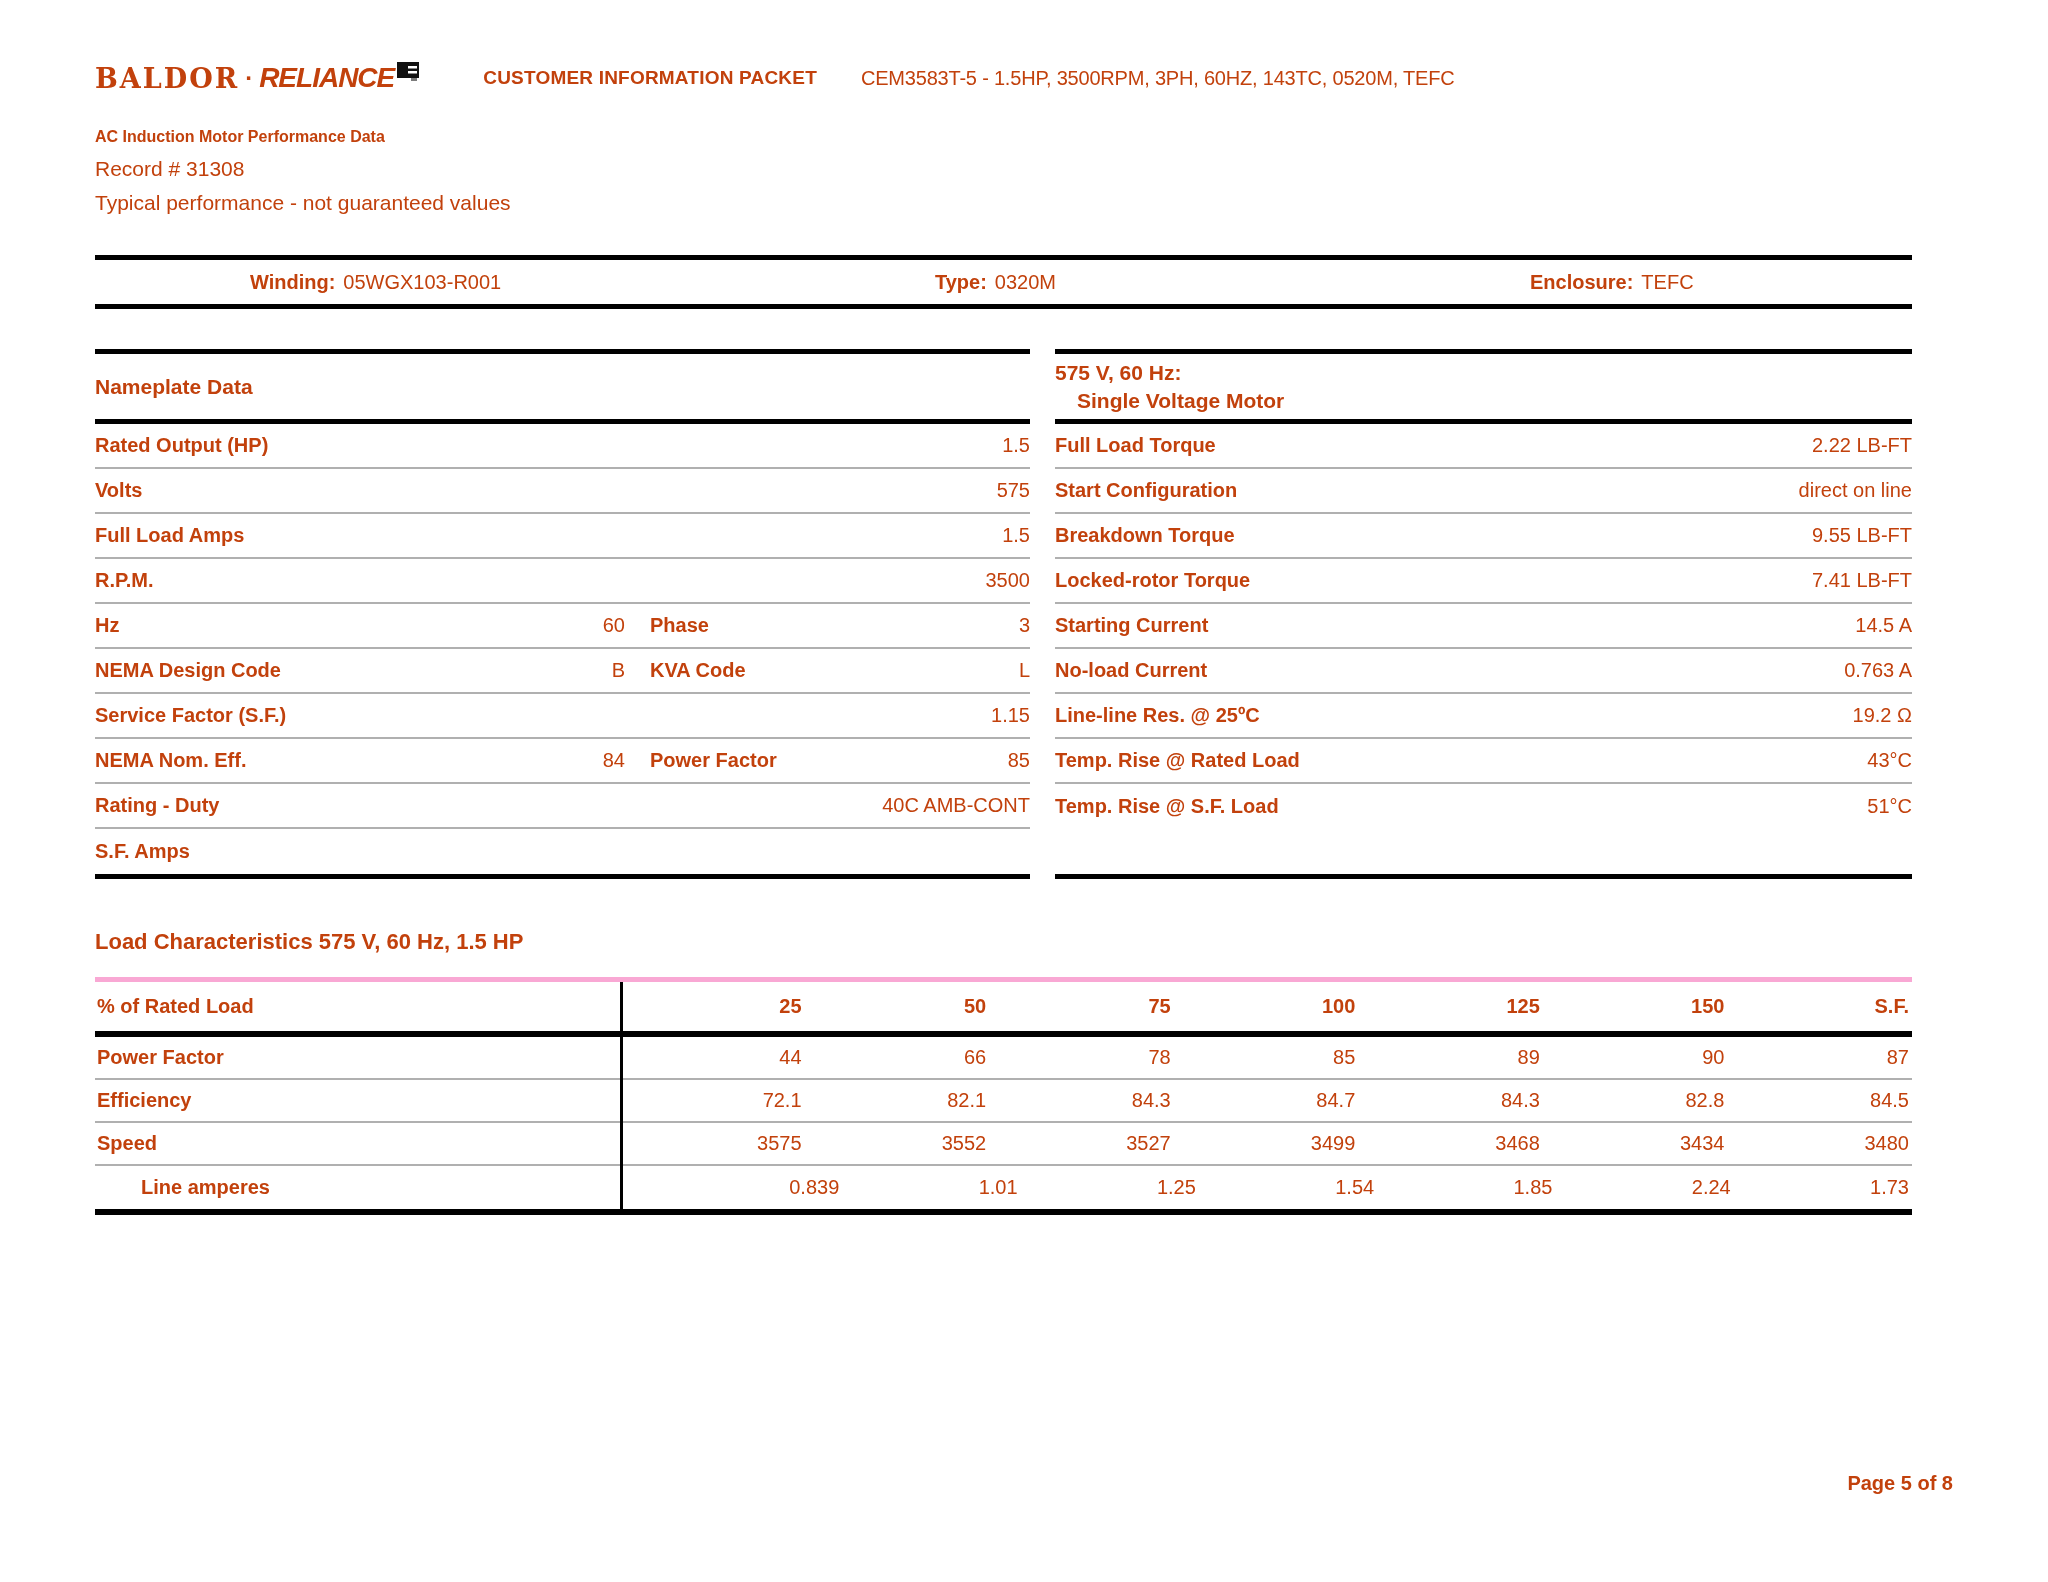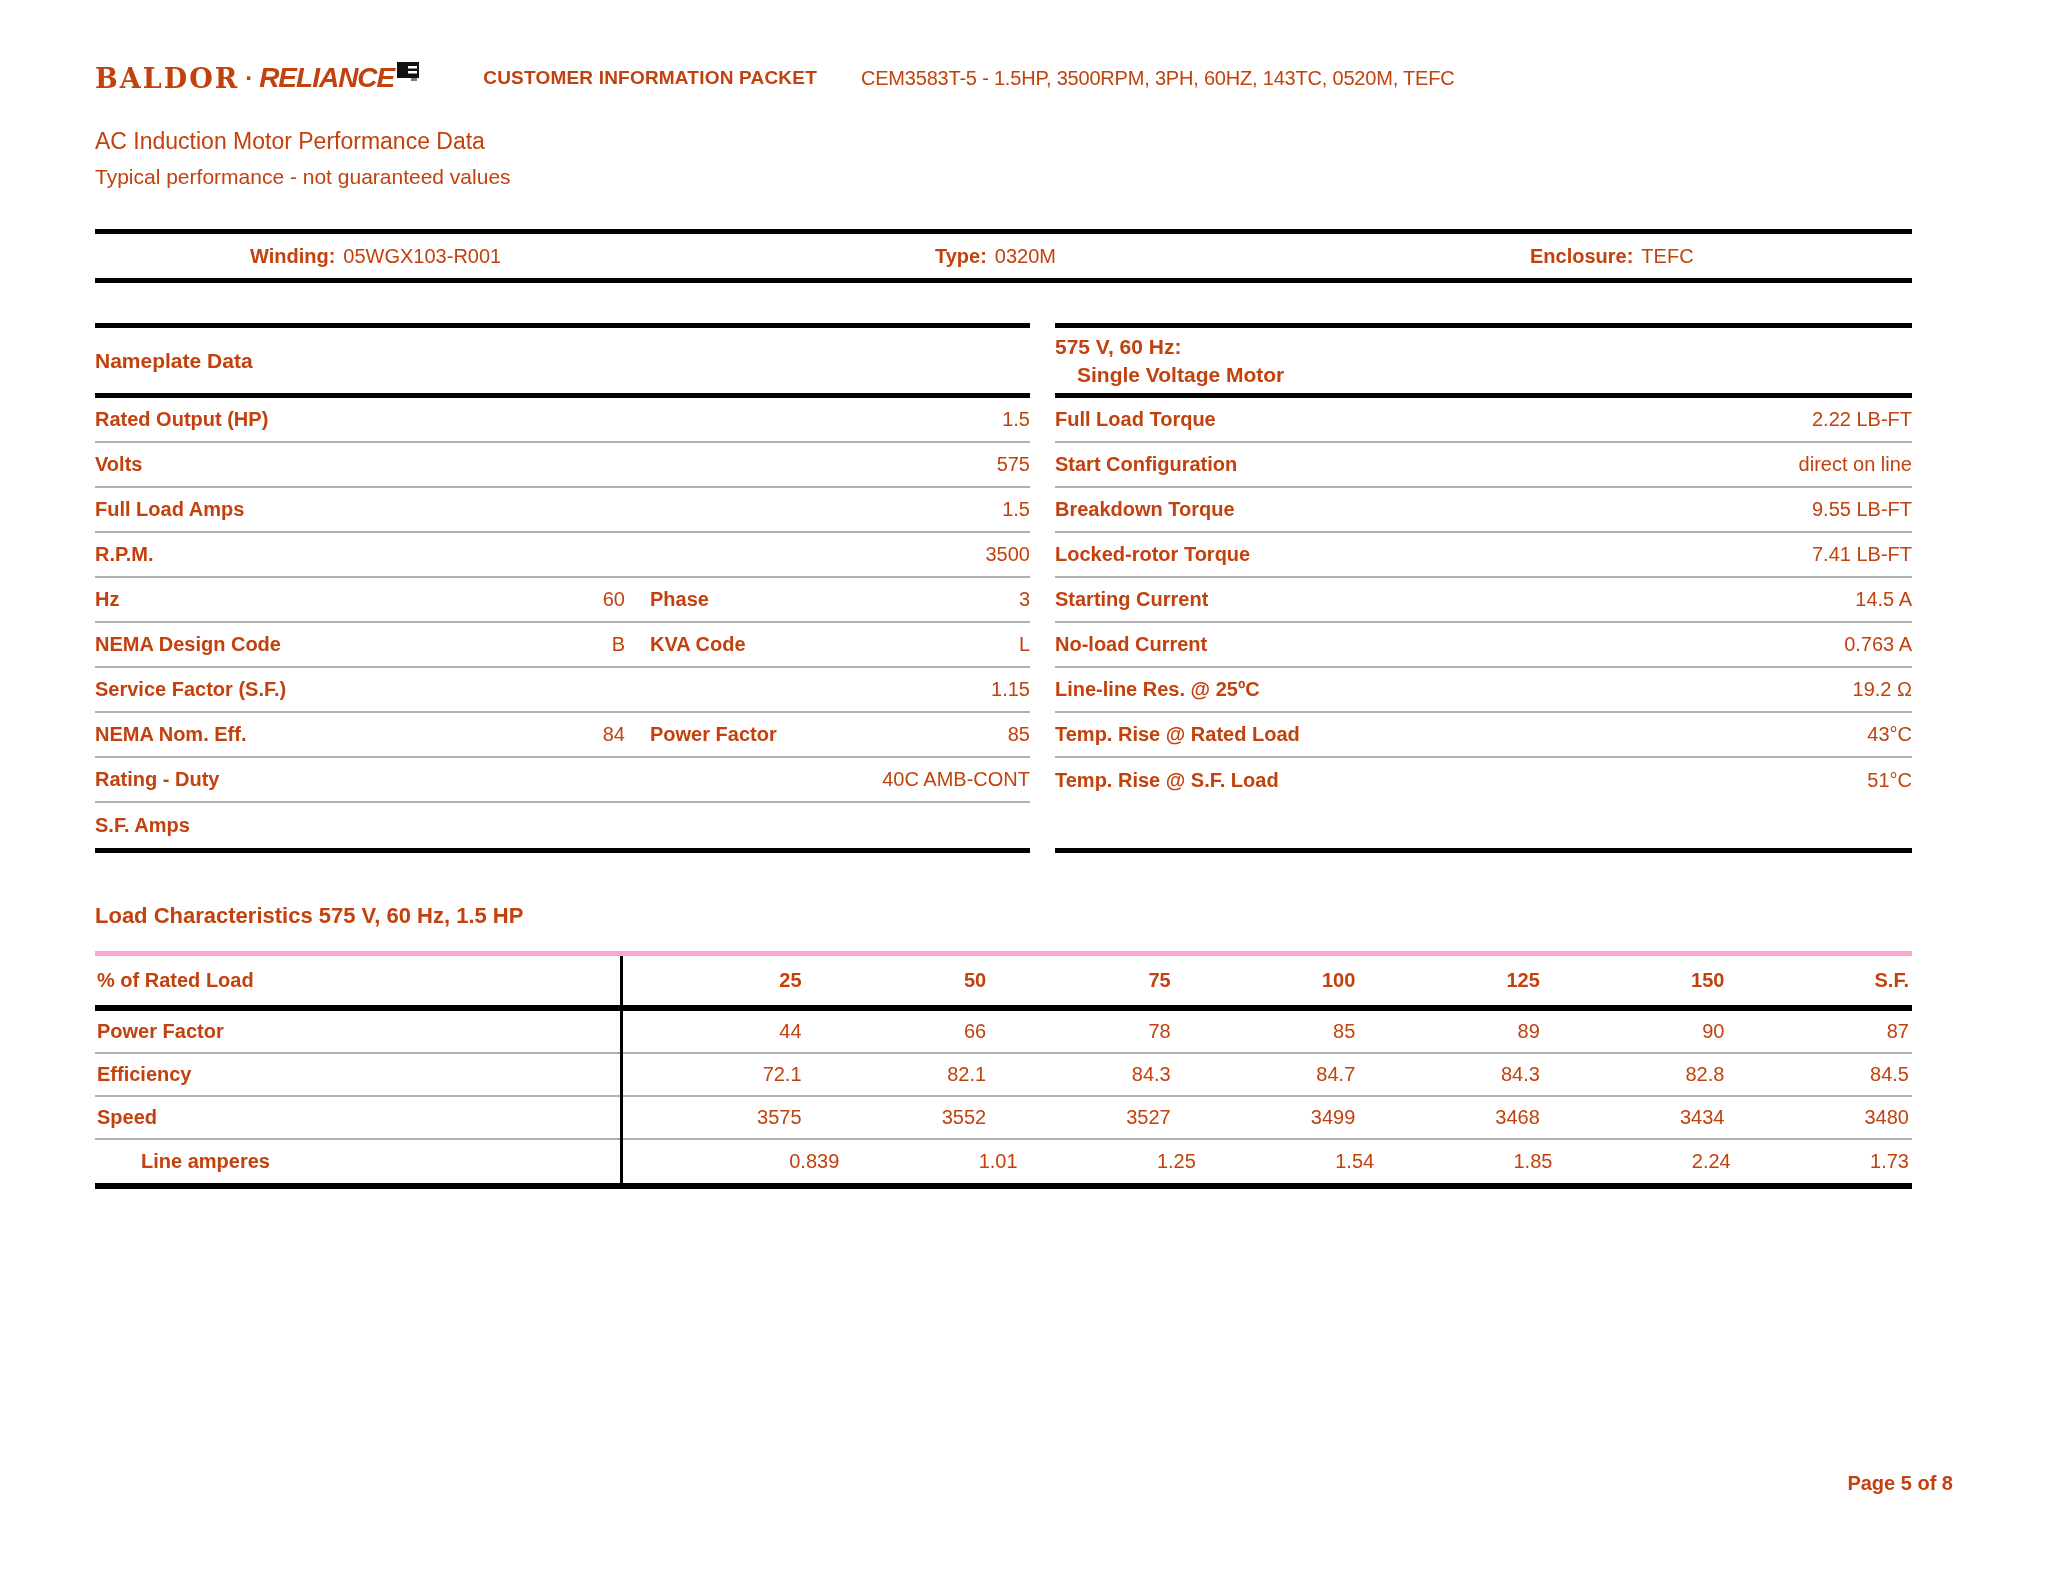--- a/index.html
+++ b/index.html
@@ -19,21 +19,21 @@
   .brand { display:flex; align-items:center; white-space:nowrap; }
   .brand-baldor { font-family:"DejaVu Serif","Liberation Serif",serif; font-weight:700; font-size:27px; letter-spacing:2px; }
   .brand-dot { font-size:24px; margin:0 6px; font-weight:700; }
   .brand-reliance { font-style:italic; font-weight:700; font-size:28px; letter-spacing:-1px; }
   .brand-flag { display:inline-block; margin-left:3px; margin-top:-8px; }
   .packet-title { font-weight:700; font-size:19px; letter-spacing:0.2px; margin-left:64px; white-space:nowrap; }
   .model-line { font-size:20px; margin-left:44px; white-space:nowrap; letter-spacing:-0.2px; }
 
   
   .title-block { margin-top:34px; }
-  .doc-title { font-weight:400; font-size:23px; }
+  .doc-title { font-weight:700; font-size:16px; }
   .record-no { font-size:21px; margin-top:11px; }
   .perf-note { font-size:21px; margin-top:10px; }
 
   
   .winding-bar {
     position:relative; margin-top:40px; height:54px;
     border-top:5px solid #000; border-bottom:5px solid #000;
     font-size:20px;
   }
   .winding-bar .fld { position:absolute; top:50%; transform:translateY(-50%); white-space:nowrap; }
@@ -90,20 +90,21 @@
             <rect x="14" y="14" width="6" height="5" fill="#111" opacity="0.55"></rect>
           </svg>
         </span>
       </div>
       <div class="packet-title">CUSTOMER INFORMATION PACKET</div>
       <div class="model-line">CEM3583T-5 - 1.5HP, 3500RPM, 3PH, 60HZ, 143TC, 0520M, TEFC</div>
     </div>
 
     <div class="title-block">
       <div class="doc-title">AC Induction Motor Performance Data</div>
+      <div class="record-no">Record # 31308</div>
       <div class="perf-note">Typical performance - not guaranteed values</div>
     </div>
 
     <div class="winding-bar">
       <span class="fld fld-winding"><b>Winding:</b><span>05WGX103-R001</span></span>
       <span class="fld fld-type"><b>Type:</b><span>0320M</span></span>
       <span class="fld fld-enclosure"><b>Enclosure:</b><span>TEFC</span></span>
     </div>
 
     <div class="np-section">

